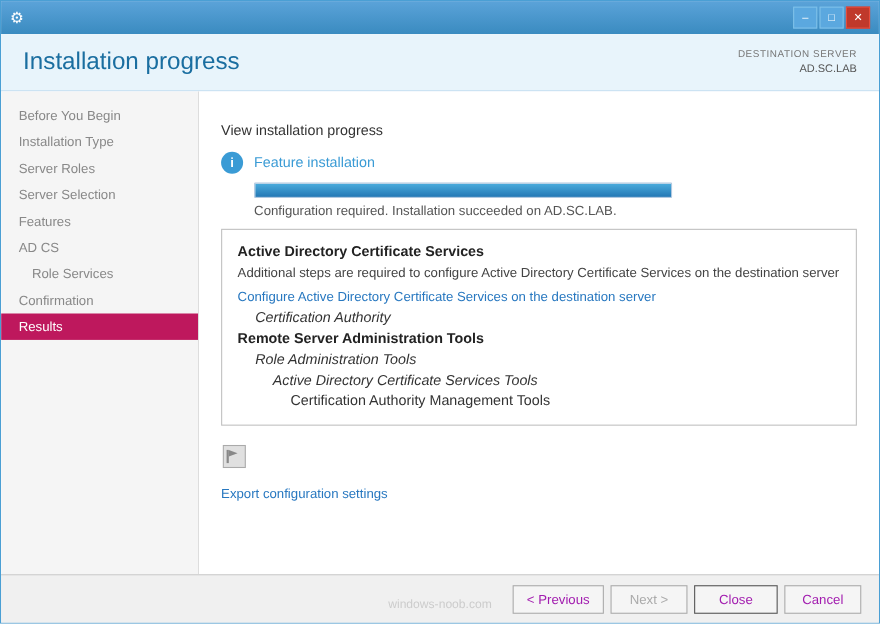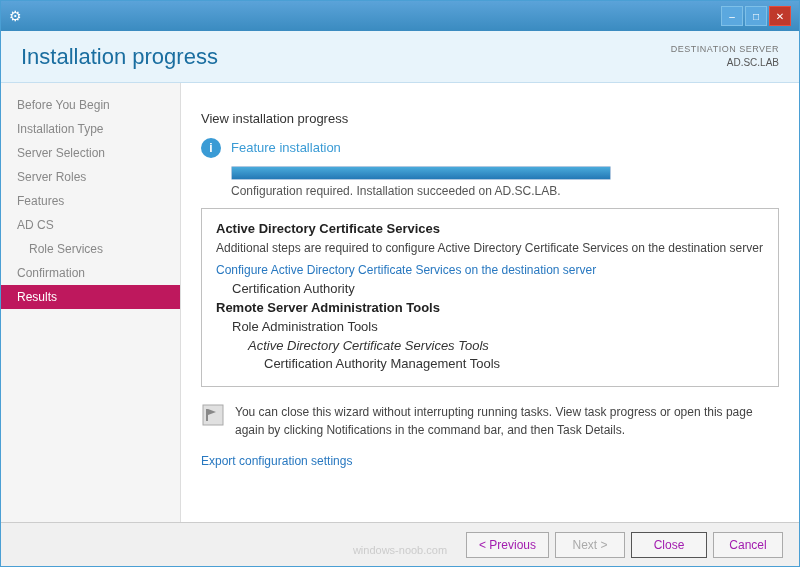--- a/index.html
+++ b/index.html
@@ -67,21 +67,21 @@
     .main-content {
       display: flex;
       flex-direction: column;
       flex: 1;
       background: white;
     }
     .header-area {
       background: #e8f4fb;
       padding: 12px 20px 12px 20px;
       display: flex;
-      align-items: flex-end;
+      align-items: center;
       justify-content: space-between;
       border-bottom: 1px solid #c5dff0;
       flex-shrink: 0;
     }
     .page-title {
       font-size: 22px;
       font-weight: 300;
       color: #1a6ea0;
     }
     .destination-server {
@@ -196,20 +196,21 @@
       color: #2878c0;
       text-decoration: none;
       font-size: 12px;
       cursor: pointer;
     }
     .results-indent1 {
       padding-left: 16px;
       font-size: 13px;
       color: #333;
       margin: 4px 0;
+      font-style: italic;
     }
     .results-indent2 {
       padding-left: 32px;
       font-size: 13px;
       color: #333;
       margin: 3px 0;
       font-style: italic;
     }
     .results-indent3 {
       padding-left: 48px;
@@ -318,22 +319,22 @@
         <div class="label">DESTINATION SERVER</div>
         <div>AD.SC.LAB</div>
       </div>
     </div>
 
     <div class="body-area">
 
       <div class="sidebar">
         <div class="sidebar-item">Before You Begin</div>
         <div class="sidebar-item">Installation Type</div>
+        <div class="sidebar-item">Server Roles</div>
         <div class="sidebar-item">Server Selection</div>
-        <div class="sidebar-item">Server Roles</div>
         <div class="sidebar-item">Features</div>
         <div class="sidebar-item">AD CS</div>
         <div class="sidebar-item sub">Role Services</div>
         <div class="sidebar-item">Confirmation</div>
         <div class="sidebar-item active">Results</div>
       </div>
 
       <div class="content-area">
         <div class="view-progress-label">View installation progress</div>
 
@@ -365,21 +366,20 @@
 
         
         <div class="notification-box">
           <div class="notif-icon">
             <svg viewBox="0 0 22 22">
               <rect x="1" y="1" width="20" height="20" fill="#e0e0e0" stroke="#aaa" stroke-width="1"></rect>
               <rect x="4" y="5" width="2" height="12" fill="#888"></rect>
               <polygon points="6,5 14,8 6,11" fill="#888"></polygon>
             </svg>
           </div>
-          <div class="notif-text">You can close this wizard without interrupting running tasks. View task progress or open this page again by clicking Notifications in the command bar, and then Task Details.</div>
         </div>
 
         
         <a class="export-link">Export configuration settings</a>
       </div>
     </div>
   </div>
 
   <div class="footer footer-wrapper" style="position:relative;">
     <button class="footer-btn">&lt; Previous</button>

